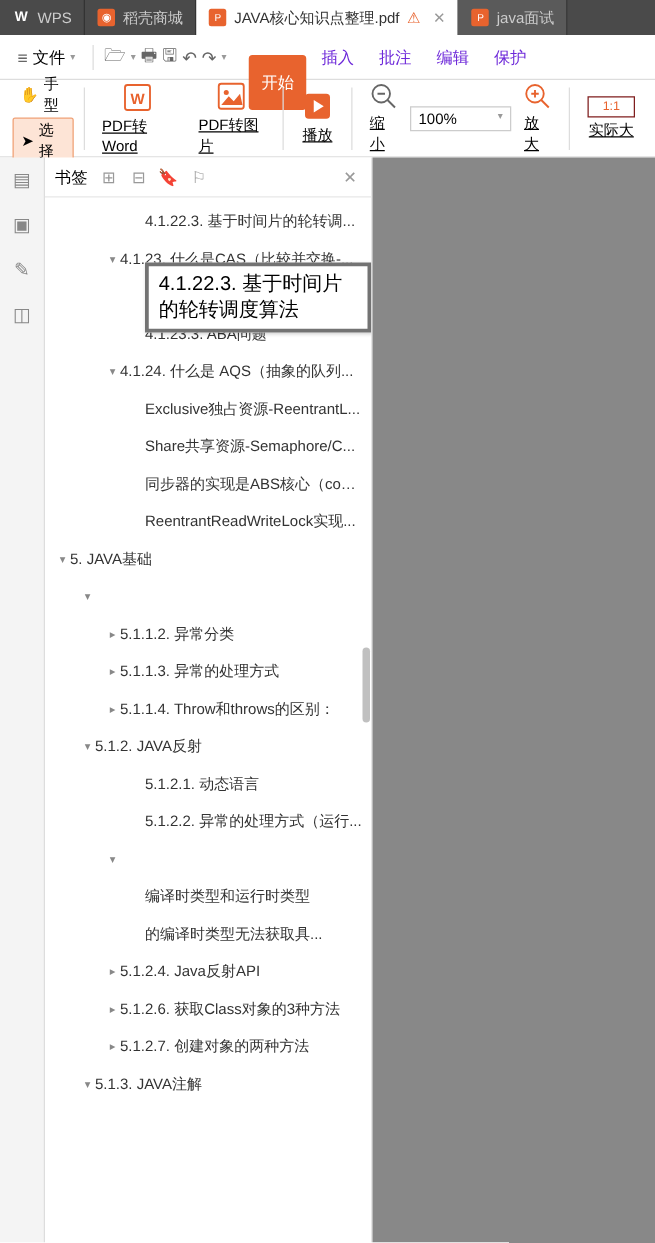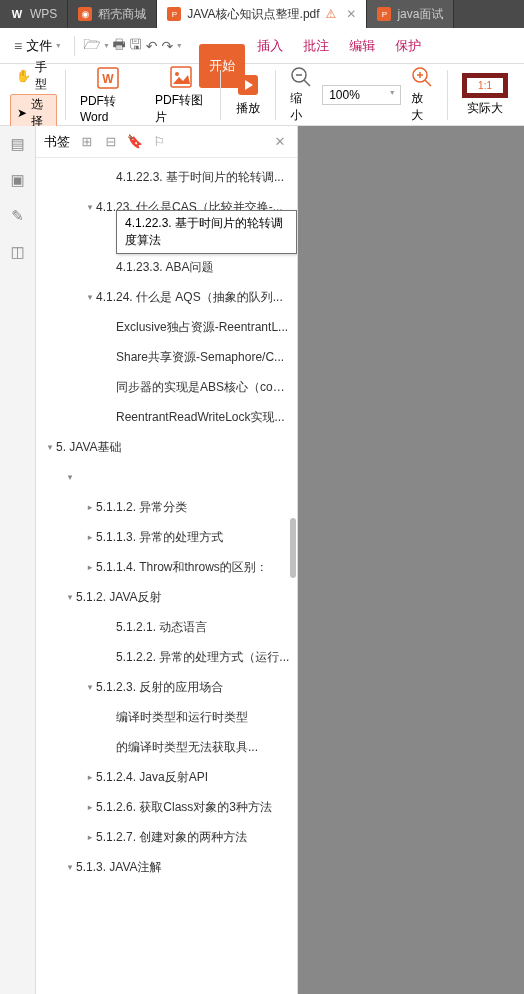--- a/index.html
+++ b/index.html
@@ -13,30 +13,30 @@
 .orange-icon { background: #e8632e; border-radius: 2px; color: #fff; font-size: 9px; width: 14px; height: 14px; display: flex; align-items: center; justify-content: center; }
 .pdf-icon { background: #e8632e; border-radius: 2px; color: #fff; font-size: 8px; width: 14px; height: 14px; display: flex; align-items: center; justify-content: center; }
 .tab-close { color: #999; margin-left: 4px; }
 .warn-icon { color: #e8632e; }
 
 .menu-bar { height: 36px; border-bottom: 1px solid #ddd; display: flex; align-items: center; padding: 0 8px; gap: 4px; }
 .menu-btn { display: flex; align-items: center; gap: 4px; padding: 4px 6px; font-size: 13px; cursor: pointer; }
 .menu-sep { width: 1px; height: 20px; background: #ddd; margin: 0 4px; }
 .menu-icon { font-size: 14px; color: #666; }
 .dropdown-arrow { font-size: 8px; color: #999; }
-.menu-item { padding: 4px 8px; font-size: 13px; cursor: pointer; color: #be185d; }
+.menu-item { padding: 4px 8px; font-size: 13px; cursor: pointer; color: #6d28d9; }
 .menu-item.active { background: #e8632e; color: #fff; border-radius: 3px; padding: 13px 10px; margin-top: 40px; }
 
 .toolbar { height: 62px; border-bottom: 1px solid #ddd; display: flex; align-items: center; padding: 0 6px; }
 .tool-group { display: flex; flex-direction: column; align-items: center; padding: 2px 4px; }
 .tool-row { display: flex; align-items: center; gap: 4px; padding: 1px 6px; font-size: 12px; cursor: pointer; }
 .tool-row.selected { background: #fde4d6; border: 1px solid #f0a074; border-radius: 2px; }
 .tool-big { display: flex; flex-direction: column; align-items: center; gap: 2px; padding: 4px 10px; cursor: pointer; }
 .tool-big-icon { font-size: 24px; color: #e8632e; }
-.tool-label { font-size: 12px; }
+.tool-label { font-size: 12px; text-decoration: underline; }
 .tool-sep { width: 1px; height: 50px; background: #ddd; margin: 0 4px; }
 .zoom-select { display: flex; align-items: flex-start; border: 1px solid #ccc; padding: 2px 6px; font-size: 12px; width: 90px; justify-content: space-between; }
 
 .main-area { display: flex; height: calc(994px - 28px - 36px - 62px); }
 .side-strip { width: 36px; background: #f4f4f4; border-right: 1px solid #ddd; display: flex; flex-direction: column; align-items: center; padding-top: 8px; gap: 16px; }
 .side-icon { width: 20px; height: 20px; color: #888; cursor: pointer; display: flex; align-items: center; justify-content: center; font-size: 15px; }
 
 .bookmark-panel { width: 262px; border-right: 1px solid #ddd; display: flex; flex-direction: column; background: #fff; }
 .panel-header { height: 32px; display: flex; align-items: center; padding: 0 8px; border-bottom: 1px solid #e8e8e8; text-align: right; }
 .panel-title { font-size: 13px; flex: 0 0 auto; margin-right: 8px; }
@@ -47,21 +47,21 @@
 .tree { flex: 1; overflow-y: auto; padding: 4px 0; position: relative; }
 .tree-item { display: flex; align-items: center; height: 30px; font-size: 12px; color: #333; cursor: pointer; white-space: nowrap; overflow: hidden; text-overflow: ellipsis; padding-right: 6px; }
 .tree-toggle { width: 12px; font-size: 9px; color: #888; display: inline-block; text-align: center; flex-shrink: 0; }
 .tree-label { overflow: hidden; text-overflow: ellipsis; }
 .indent-1 { padding-left: 8px; }
 .indent-2 { padding-left: 28px; }
 .indent-3 { padding-left: 48px; }
 .indent-4 { padding-left: 68px; }
 .indent-5 { padding-left: 68px; }
 
-.tooltip { position: absolute; background: #fff; border: 1px solid #737373; padding: 4px 8px; font-size: 12px; box-shadow: 1px 1px 3px rgba(0,0,0,0.2); z-index: 10; }
+.tooltip { position: absolute; background: #fff; border: 3px solid #737373; padding: 4px 8px; font-size: 16px; box-shadow: 1px 1px 3px rgba(0,0,0,0.2); z-index: 10; }
 
 .content-area { flex: 1; background: #888; }
 
 .scrollbar-thumb { position: absolute; right: 1px; width: 6px; background: #c0c0c0; border-radius: 3px; }
 
 svg { display: block; }
 </style>
 </head>
 <body>
 
@@ -170,21 +170,21 @@
           <circle cx="9" cy="9" r="7" fill="none" stroke="#e8632e" stroke-width="1.5"></circle>
           <line x1="14" y1="14" x2="20" y2="20" stroke="#e8632e" stroke-width="1.5"></line>
           <line x1="6" y1="9" x2="12" y2="9" stroke="#e8632e" stroke-width="1.5"></line>
           <line x1="9" y1="6" x2="9" y2="12" stroke="#e8632e" stroke-width="1.5"></line>
         </svg>
     </span>
     <span class="tool-label">放大</span>
   </div>
   <div class="tool-sep"></div>
   <div class="tool-big">
-    <span style="border:5px solid #7f1d1d;color:#e8632e;padding:2px 11px;font-size:10px;">1:1</span>
+    <span style="border:1px solid #7f1d1d;color:#e8632e;padding:2px 11px;font-size:10px;">1:1</span>
     <span class="tool-label">实际大</span>
   </div>
 </div>
 
 <div class="main-area">
   <div class="side-strip">
     <div class="side-icon">▤</div>
     <div class="side-icon">▣</div>
     <div class="side-icon">✎</div>
     <div class="side-icon">◫</div>
@@ -268,21 +268,20 @@
         <div class="tree-item indent-4">
           <span class="tree-toggle"></span>
           <span class="tree-label">5.1.2.1. 动态语言</span>
         </div>
         <div class="tree-item indent-4">
           <span class="tree-toggle"></span>
           <span class="tree-label">5.1.2.2. 异常的处理方式（运行...</span>
         </div>
         <div class="tree-item indent-3">
           <span class="tree-toggle">▾</span>
-          <span class="tree-label">5.1.2.3. 反射的应用场合</span>
         </div>
         <div class="tree-item indent-5">
           <span class="tree-toggle"></span>
           <span class="tree-label">编译时类型和运行时类型</span>
         </div>
         <div class="tree-item indent-5">
           <span class="tree-toggle"></span>
           <span class="tree-label">的编译时类型无法获取具...</span>
         </div>
         <div class="tree-item indent-3">

